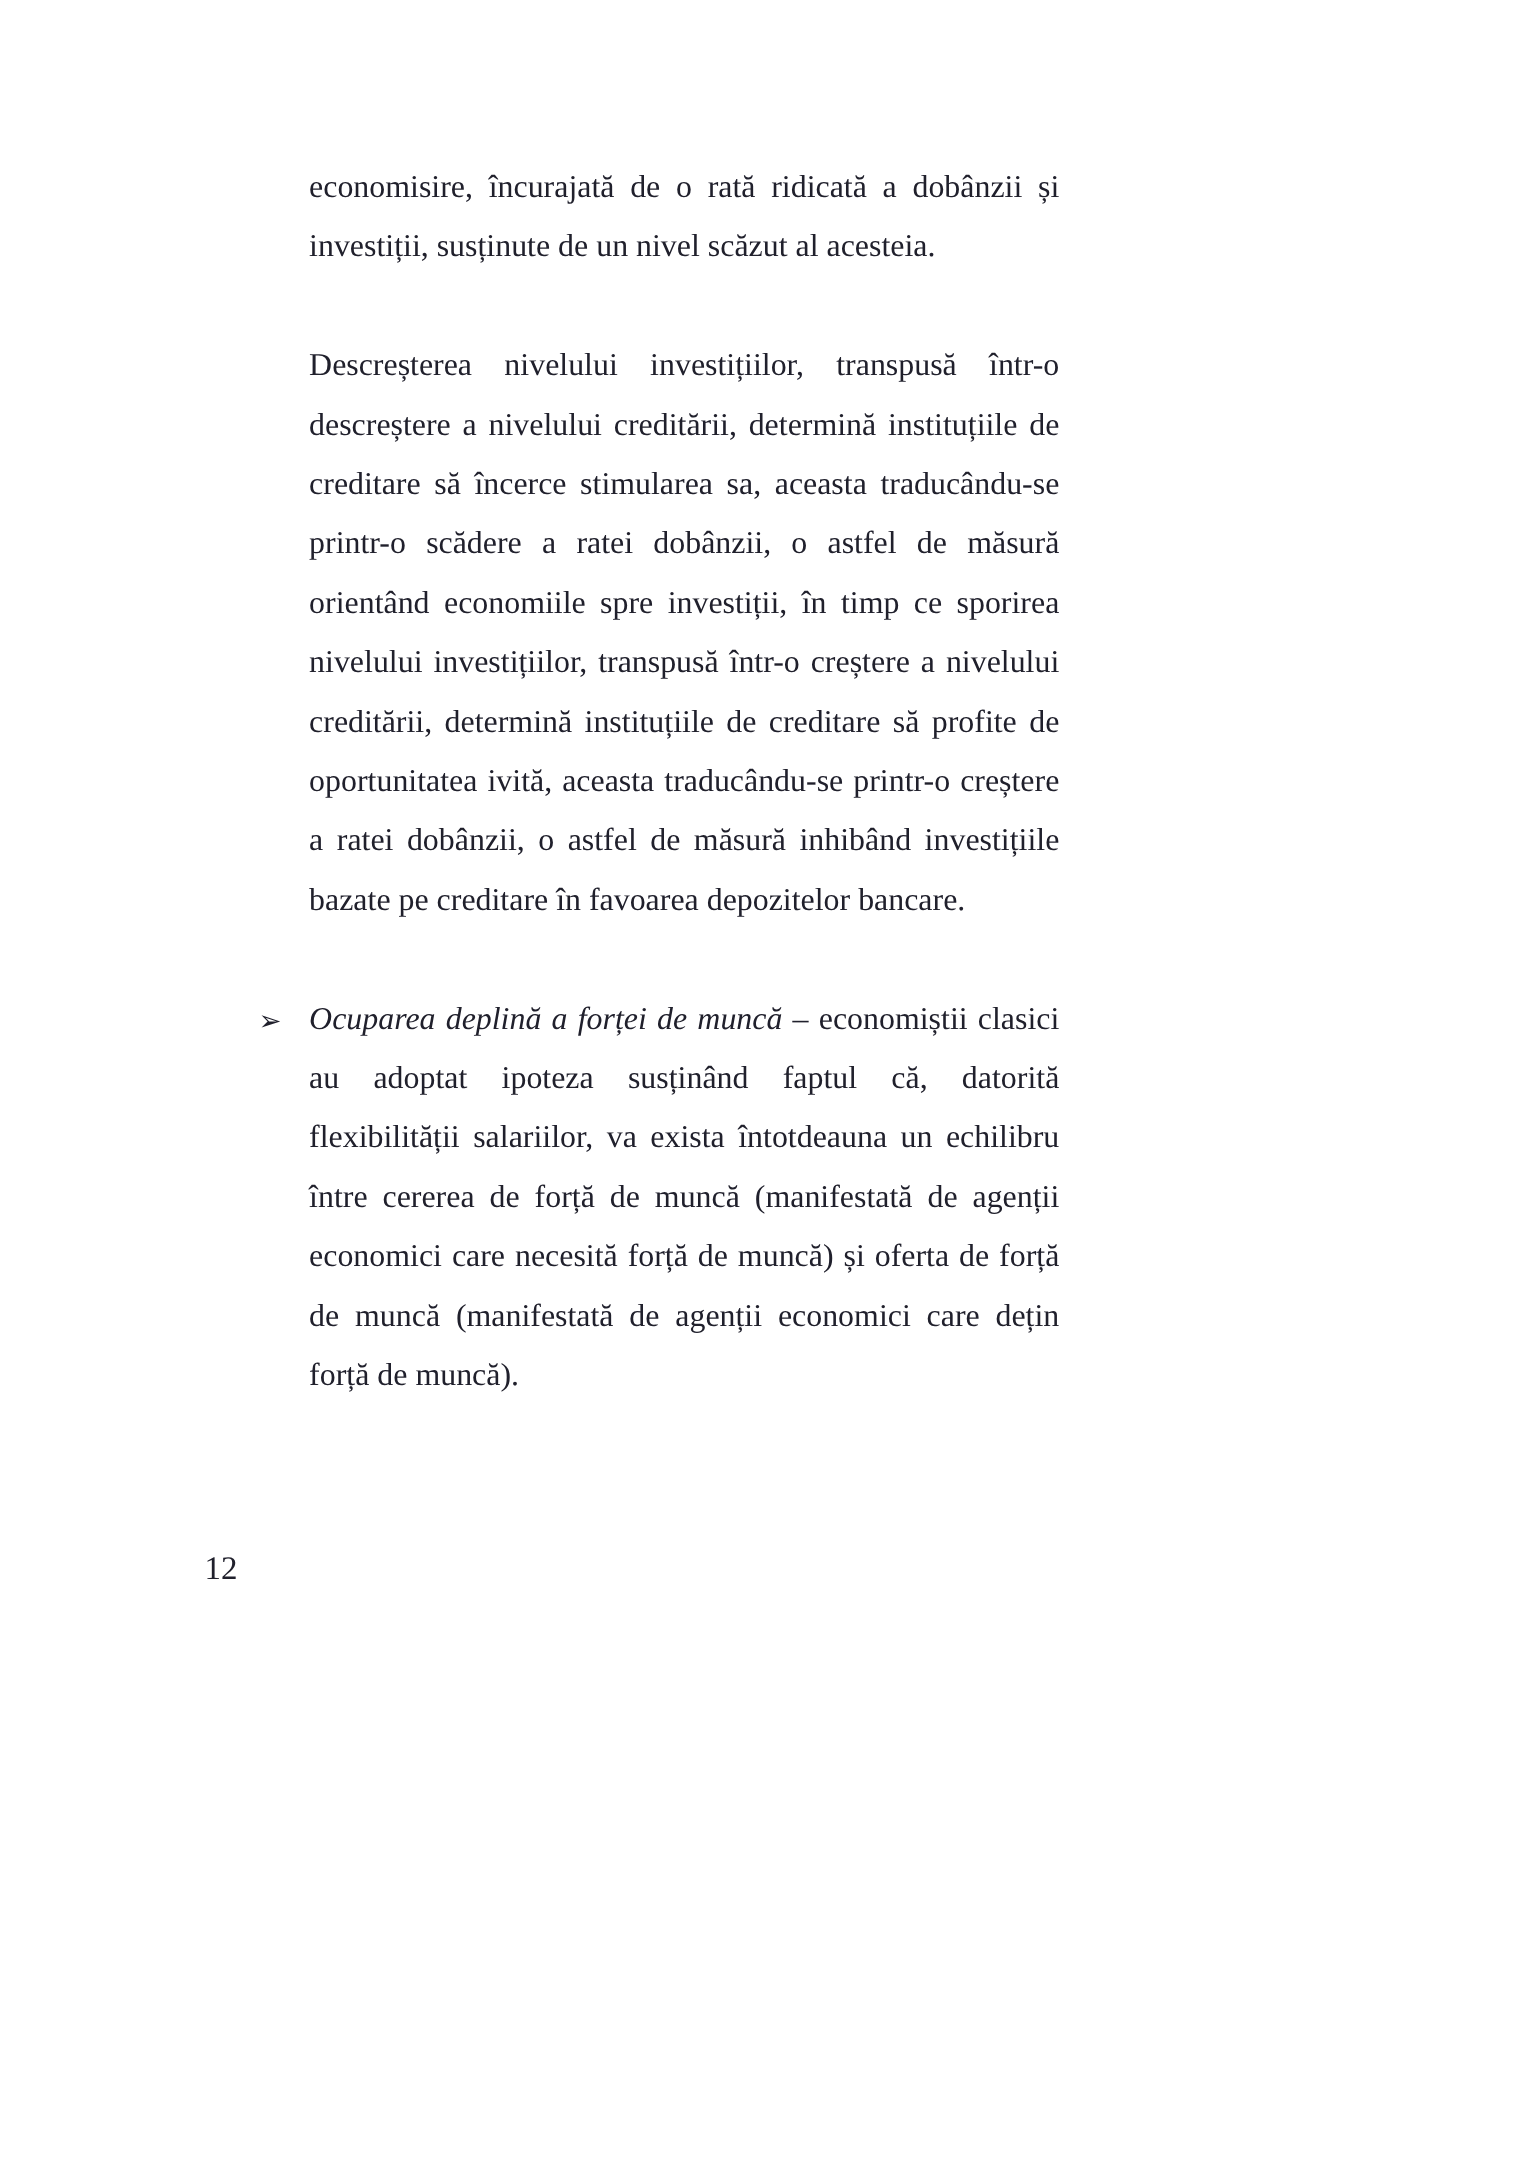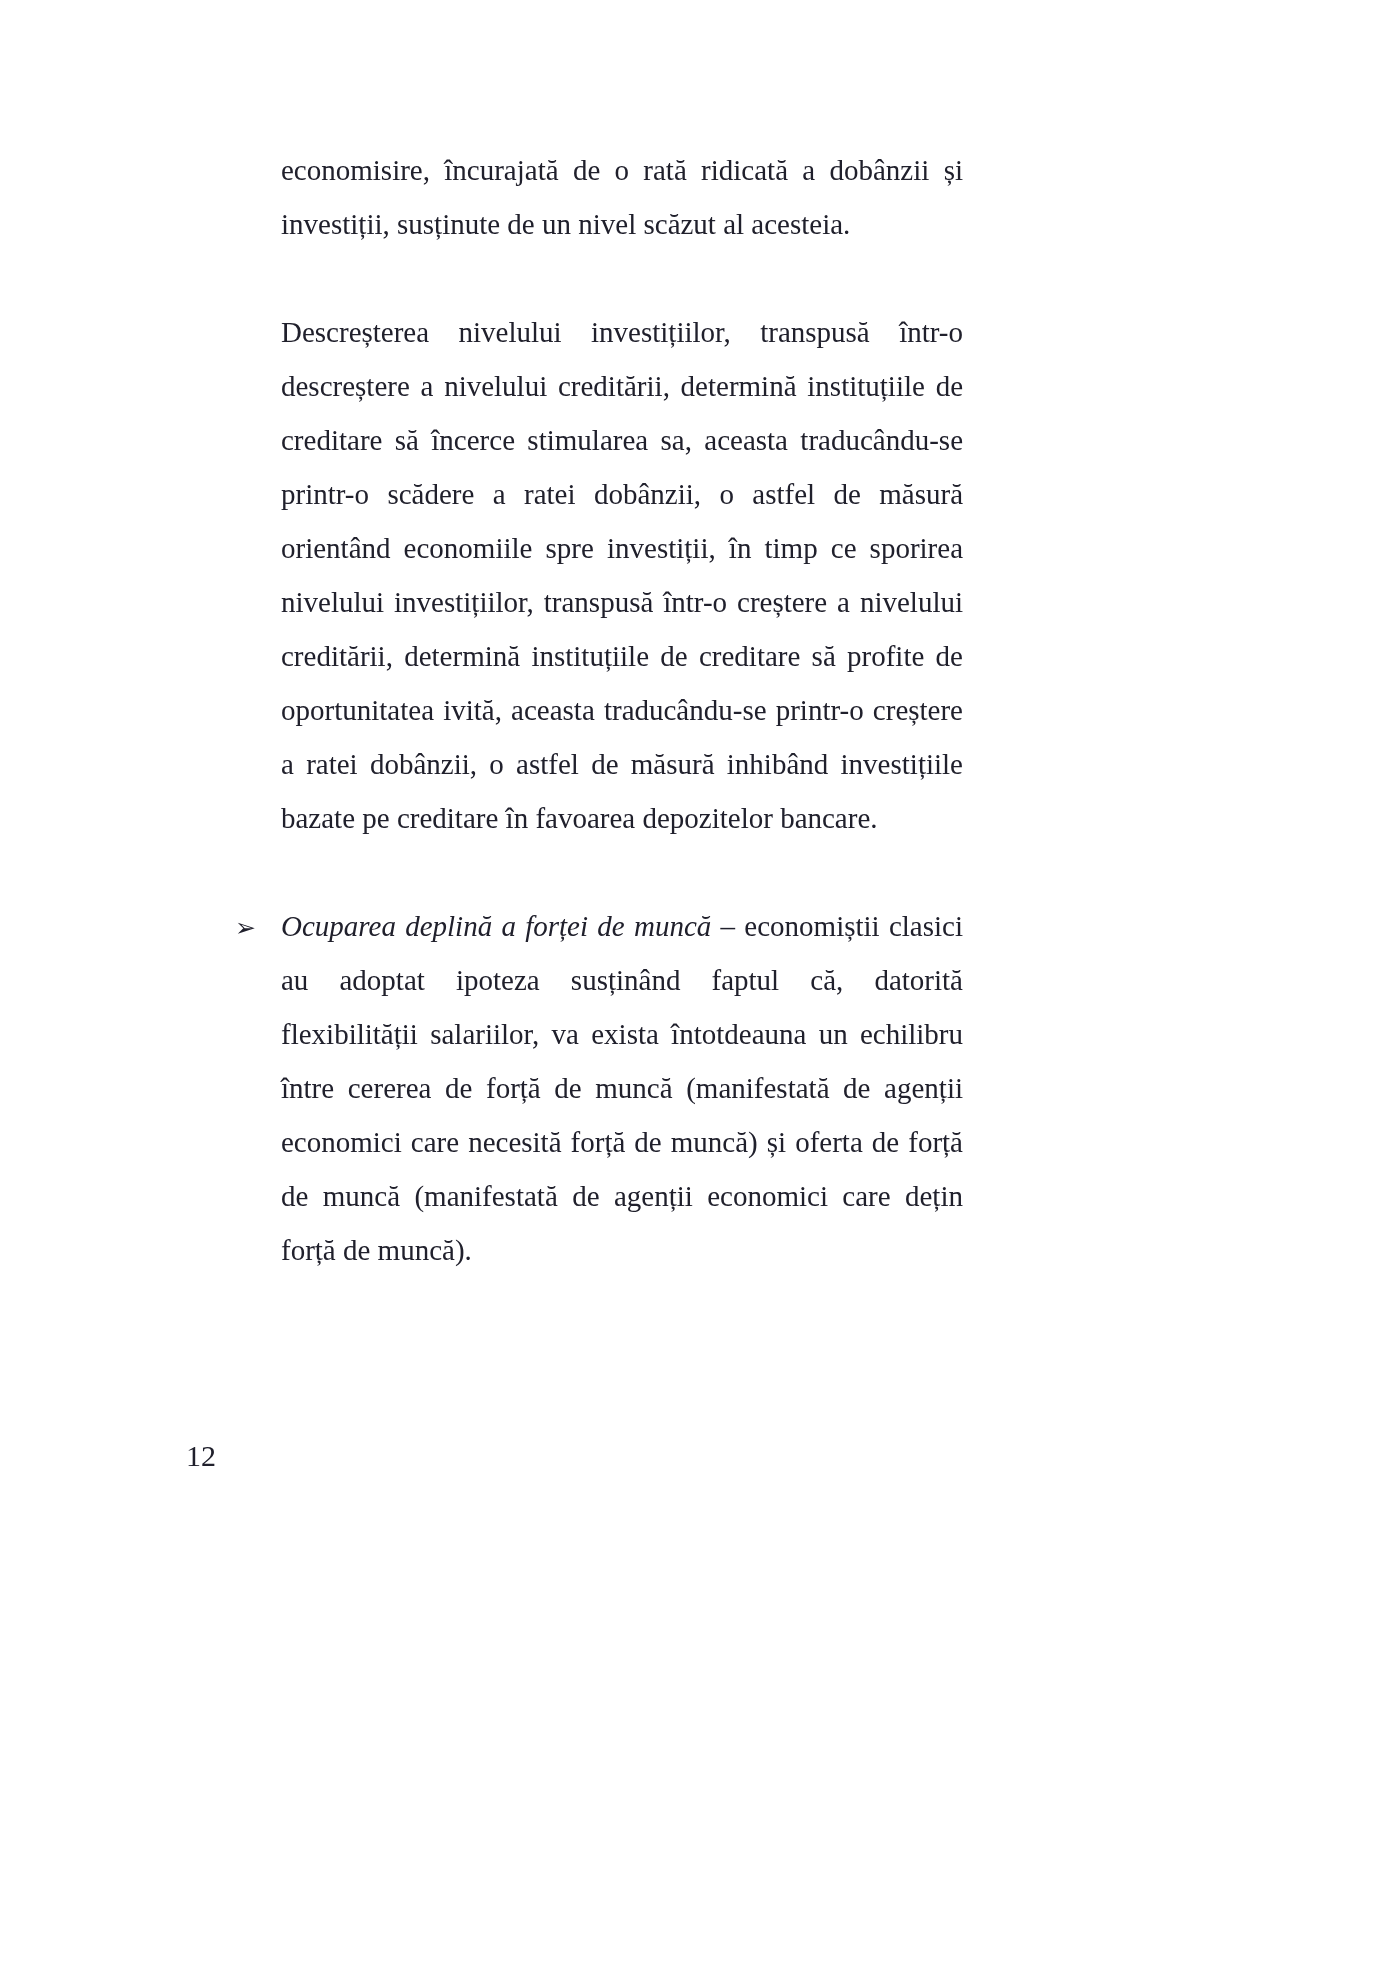--- a/index.html
+++ b/index.html
@@ -47,21 +47,21 @@
     font-family: "DejaVu Sans", sans-serif;
     color: #20202c;
   }
   .bullet-text em {
     font-style: italic;
     margin-top: 46px;
   }
   .page-number {
     position: absolute;
     left: 186px;
-    top: 1429px;
+    top: 1399px;
     font-size: 30px;
     line-height: 54px;
     color: #20202c;
   }
 </style>
 </head>
 <body>
 
 <div class="page">
 

